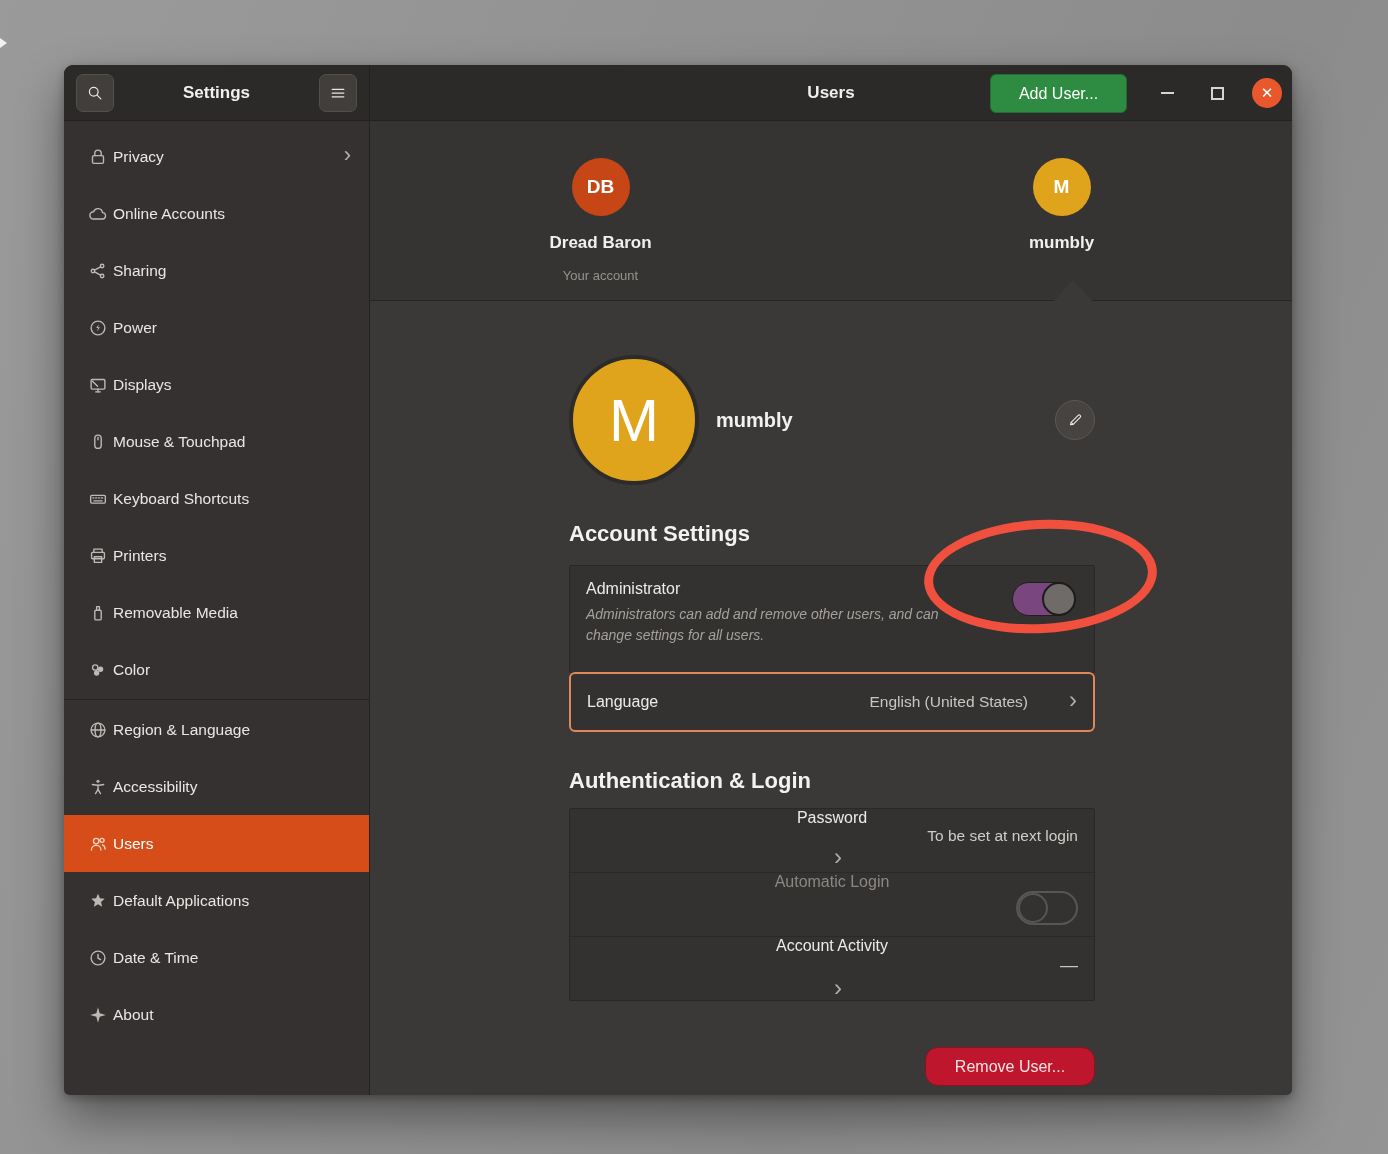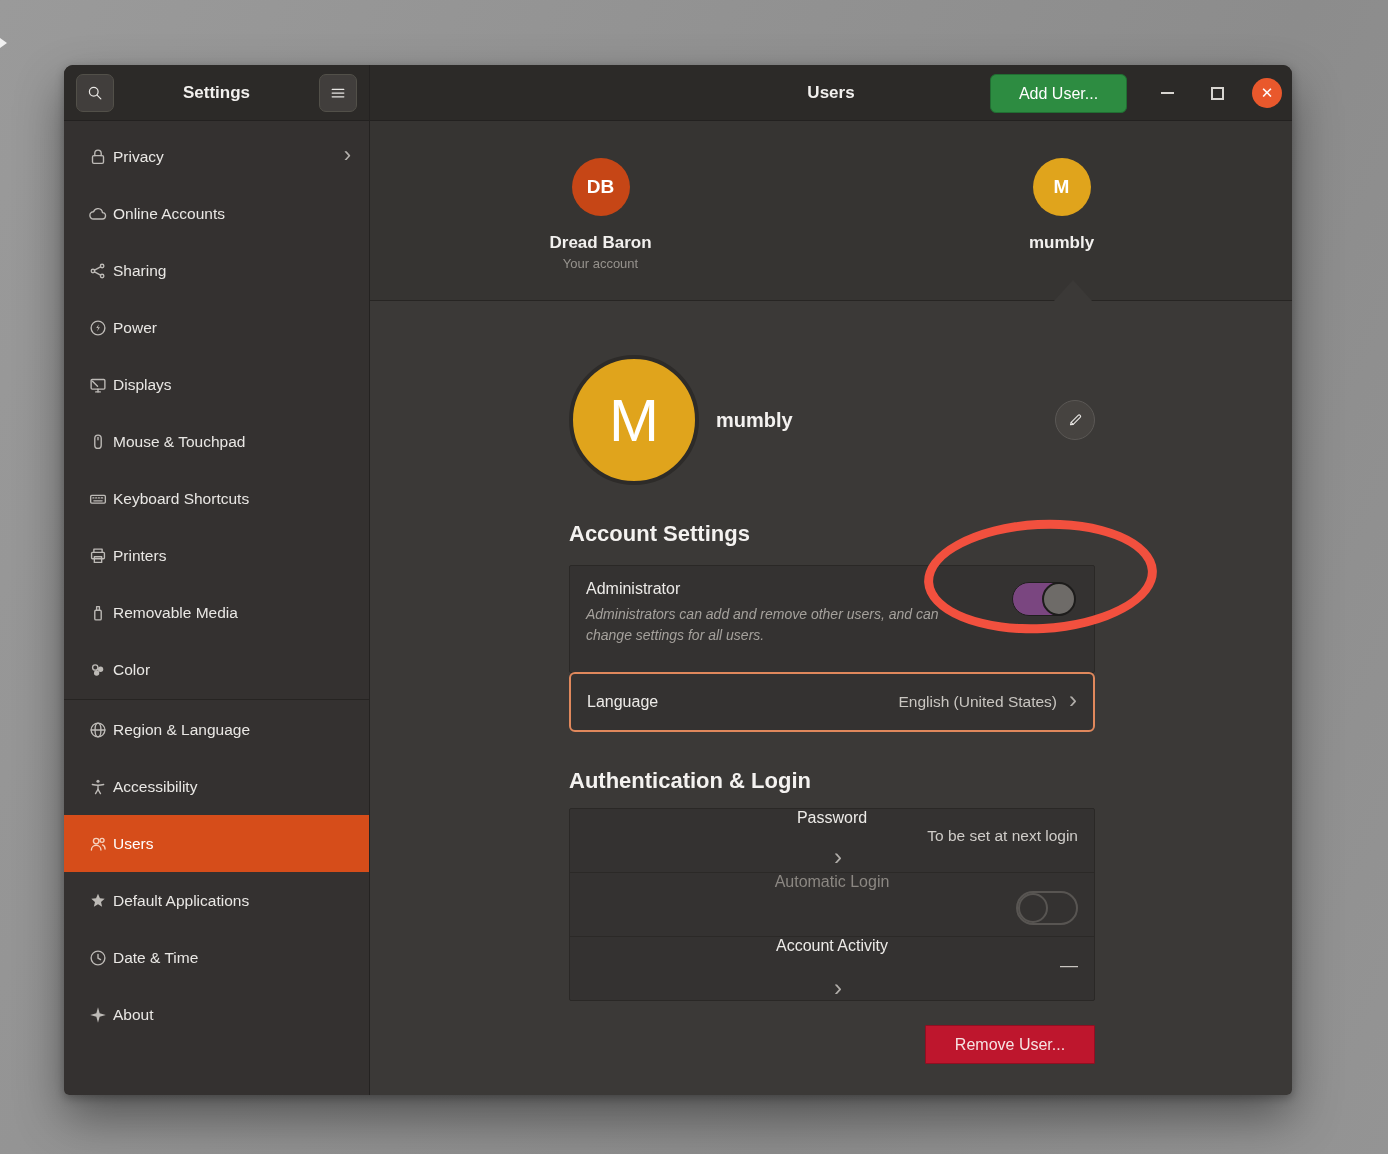--- a/index.html
+++ b/index.html
@@ -65,21 +65,21 @@
     background:#e9582c; color:#ffffff; font-size:15px; font-weight:bold;
     display:flex; align-items:center; justify-content:center; }
 
   
   .users-strip{ height:180px; flex:none; background:#363432; border-bottom:1px solid #272523;
     display:flex; position:relative; }
   .strip-cell{ width:50%; display:flex; flex-direction:column; align-items:center; padding-top:37px; }
   .avatar{ border-radius:50%; color:#fff; display:flex; align-items:center; justify-content:center; }
   .avatar-sm{ width:58px; height:58px; font-size:19px; font-weight:bold; }
   .strip-name{ margin-top:17px; font-size:17px; font-weight:bold; color:#f2f0ee; }
-  .strip-sub{ margin-top:3px; font-size:13px; color:#96928d; }
+  .strip-sub{ margin-top:15px; font-size:13px; color:#96928d; }
   .strip-notch{ position:absolute; bottom:-1px; left:684px; width:0; height:0;
     border-left:19px solid transparent; border-right:19px solid transparent;
     border-bottom:21px solid #3b3937; }
 
   
   .main-panel{ flex:1; position:relative; }
   .column{ position:absolute; left:199px; top:54px; width:526px; display:flex; flex-direction:column; }
 
   .profile-row{ height:130px; display:flex; align-items:center; }
   .avatar-lg{ width:130px; height:130px; font-size:60px; font-weight:500;
@@ -93,43 +93,43 @@
   .section-heading{ margin-top:36px; font-size:22px; font-weight:bold; color:#f4f2f0; }
 
   .card{ background:#343231; border:1px solid #2a2826; border-radius:2px; }
   .admin-card{ margin-top:18px; min-height:108px; padding:14px 20px 14px 16px;
     display:flex; align-items:flex-start; }
   .admin-left{ flex:1; }
   .row-label{ font-size:16px; color:#edebe8; }
   .admin-desc{ margin-top:6px; font-size:14px; line-height:21px; color:#a5a19c; max-width:398px;font-style:italic; }
 
   .language-row{ margin-top:-1px; height:60px; border:2px solid #e0885c; border-radius:6px;
-    background:#343231; display:flex; align-items:center; padding:0 16px; }
+    background:#343231; display:flex; align-items:center; padding:0 16px;gap:29px; }
   .row-value{ margin-left:auto; font-size:15.5px; color:#c9c6c1; }
   .row-chev{ margin-left:12px; color:#b0ada9; font-size:24px; line-height:1; padding-bottom:4px; }
 
   .auth-card{ margin-top:14px; display:flex; flex-direction:column; }
   .auth-row{ height:63px; display:flex; align-items:center; padding:0 16px;flex-direction:column; }
   .auth-div{ height:1px; background:#2b2927; }
   .auth-row.dim .row-label{ color:#8b8782; }
 
   
   .toggle{ position:relative; width:62px; height:34px; border-radius:17px;
     background:#4a4744; border:1px solid #201f1e; flex:none; }
   .toggle .knob{ position:absolute; top:-1px; left:-2px; width:34px; height:34px; border-radius:50%;
     background:#6e6b68; border:2px solid #1d1c1b; }
   .toggle.on{ background:#7a4680; }
   .toggle.on .knob{ left:auto; right:-3px; }
   .toggle.outline{ background:transparent; border:2px solid #6e6b67; opacity:.62; }
   .toggle.outline .knob{ background:transparent; border:2px solid #6e6b67; top:0; left:0;
     width:30px; height:30px; }
   .admin-toggle-wrap{ margin-left:auto; padding-top:2px; }
 
-  .remove-btn{ margin-top:24px; align-self:flex-end; width:170px; height:39px;
-    background:#be162d; border:1px solid #8f1022; border-radius:1px;
+  .remove-btn{ margin-top:46px; align-self:flex-end; width:170px; height:39px;
+    background:#be162d; border:1px solid #8f1022; border-radius:13px;
     color:#f6e3e3; font-size:16px; display:flex; align-items:center; justify-content:center; }
 
   
   .annotation-ellipse{ position:absolute; left:924px; top:520px; width:233px; height:113px;
     border:9px solid #f2503e; border-radius:50%; transform:rotate(-3deg); pointer-events:none; }
 </style>
 </head>
 <body>
 
 <div class="stage">

